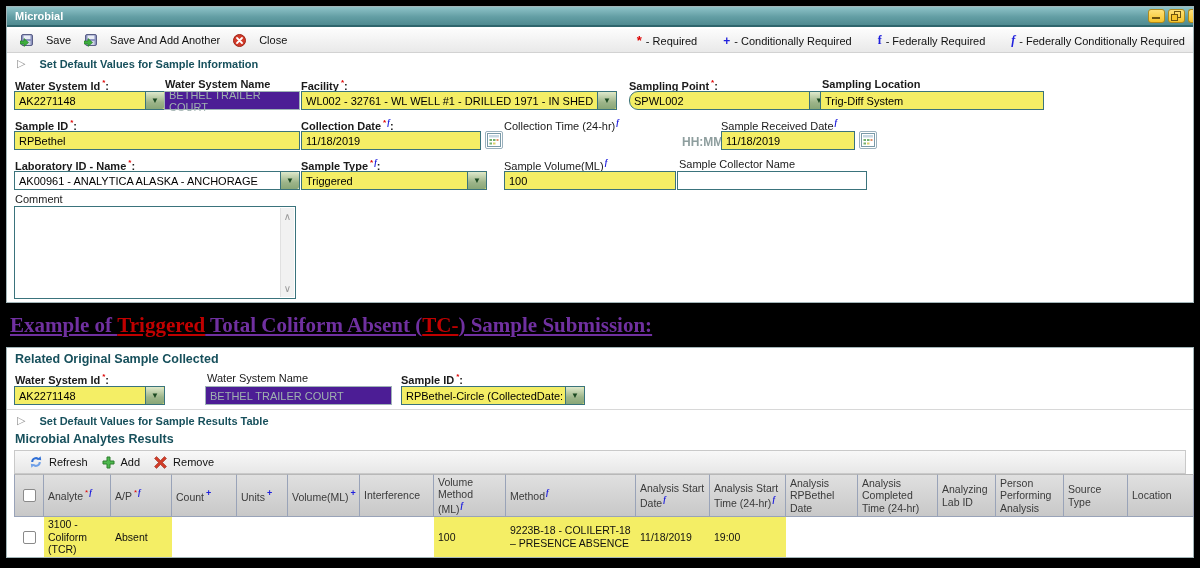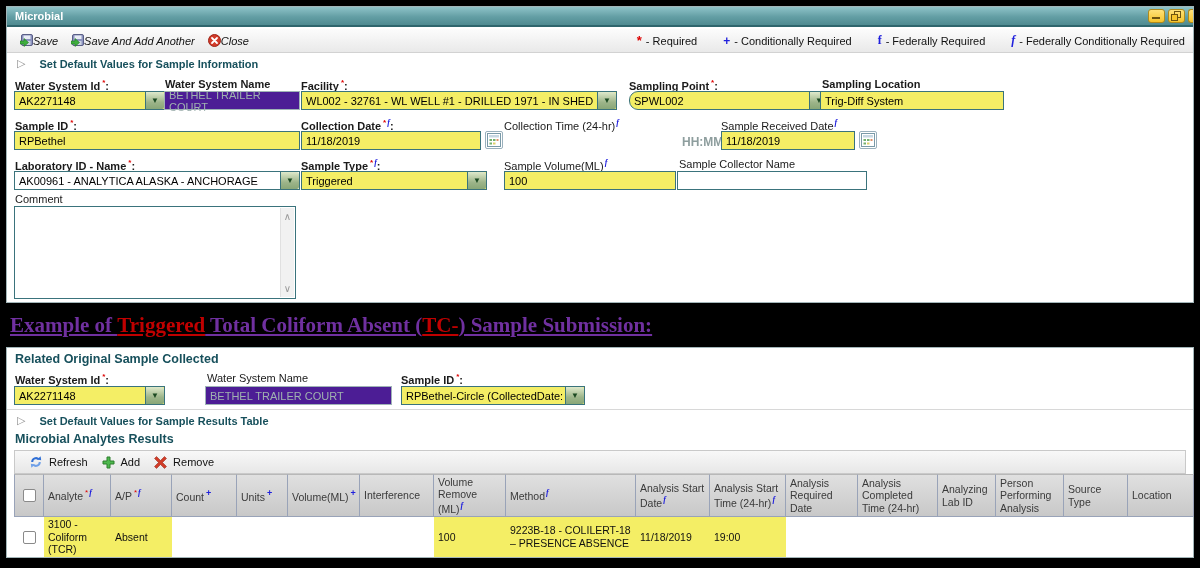--- a/index.html
+++ b/index.html
@@ -17,21 +17,21 @@
   .title { color:#fff; font-weight:bold; font-size:11px; padding-left:8px; }
   .win-controls { margin-left:auto; display:flex; gap:3px; align-items:center; padding-right:0; }
   .win-btn { width:17px; height:14px; background:linear-gradient(#ffe27a,#f5c42c); border:1px solid #b08a1c; border-radius:3px; position:relative; }
   .win-btn.min::after { content:""; position:absolute; left:3px; bottom:3px; width:8px; height:2px; background:#6e5410; }
   .win-btn.sliver { width:5px; border-radius:3px 0 0 3px; border-right:none; }
 
   
   .toolbar { position:absolute; left:0; top:22px; right:0; height:24px;
     background:linear-gradient(#fcfcfc,#e9e9e9); border-bottom:1px solid #d2d2d2;
     display:flex; align-items:center; font-size:11px; color:#111; }
-  .tbtn { display:flex; align-items:center; gap:0; margin-left:13px; cursor:default;font-style:italic; }
+  .tbtn { display:flex; align-items:flex-start; gap:13px; margin-left:13px; cursor:default; }
   .legend { margin-left:auto; display:flex; gap:26px; padding-right:8px; align-items:center; white-space:nowrap; }
   .leg-item { display:flex; gap:4px; align-items:center; }
   .sym-star { color:#dd0000; font-weight:bold; font-size:13px; }
   .sym-plus { color:#2020dd; font-weight:bold; font-size:12px; }
   .sym-f  { color:#2020dd; font-weight:bold; font-family:"Liberation Serif",serif; font-size:12px; }
   .sym-fi { color:#2020dd; font-weight:bold; font-style:italic; font-family:"Liberation Serif",serif; font-size:12px; }
 
   
   .setdef { position:absolute; display:flex; align-items:center; gap:14px;
     font-size:11px; font-weight:bold; color:#17505c; }
@@ -183,21 +183,21 @@
     <span class="dd">▼</span>
   </div>
 
   <div class="lbl" style="left:622px; top:71px;"><span>Sampling Point</span><sup class="st">*</sup><span>:</span></div>
   <div class="fld yellow combo" style="left:622px; top:84px; width:200px;border-radius:9px;">
     <span class="val">SPWL002</span>
     <span class="dd">▼</span>
   </div>
 
   <div class="lbl" style="left:815px; top:71px;"><span>Sampling Location</span></div>
-  <input class="fld yellow" style="left: 813px; top: 84px; width: 184px;" readonly="" value="Trig-Diff System">
+  <input class="fld yellow" style="left: 813px; top: 84px; width: 224px;" readonly="" value="Trig-Diff System">
 
   <div class="lbl" style="left:8px; top:111px;"><span>Sample ID</span><sup class="st">*</sup><span>:</span></div>
   <input class="fld yellow" style="left: 7px; top: 124px; width: 286px;" readonly="" value="RPBethel">
 
   <div class="lbl" style="left:294px; top:111px;"><span>Collection Date</span><sup class="st">*</sup><sup class="fd">f</sup><span>:</span></div>
   <input class="fld yellow" style="left: 294px; top: 124px; width: 180px;" readonly="" value="11/18/2019">
   <div class="cal" style="left:478px; top:124px;">
     <svg width="14" height="14">
       <rect x="0.5" y="0.5" width="13" height="13" fill="#fff" stroke="#7a9aa8"></rect>
       <rect x="2" y="2" width="10" height="2.5" fill="#c7d7e2"></rect>
@@ -326,33 +326,33 @@
       <div class="th c4">
           <span><span>Units</span><sup class="plus">+</sup></span>
         </div>
       <div class="th c5">
           <span><span>Volume(ML)</span><sup class="plus">+</sup></span>
         </div>
       <div class="th c6">
           <span>Interference</span>
         </div>
       <div class="th c7">
-          <span><span>Volume Remove (ML)</span><sup class="fd">f</sup></span>
+          <span><span>Volume Method (ML)</span><sup class="fd">f</sup></span>
         </div>
       <div class="th c8">
           <span><span>Method</span><sup class="fd">f</sup></span>
         </div>
       <div class="th c9">
           <span><span>Analysis Start Date</span><sup class="fd">f</sup></span>
         </div>
       <div class="th c10">
           <span><span>Analysis Start Time (24-hr)</span><sup class="fd">f</sup></span>
         </div>
       <div class="th c11">
-          <span>Analysis Required Date</span>
+          <span>Analysis RPBethel Date</span>
         </div>
       <div class="th c12">
           <span>Analysis Completed Time (24-hr)</span>
         </div>
       <div class="th c13">
           <span>Analyzing Lab ID</span>
         </div>
       <div class="th c14">
           <span>Person Performing Analysis</span>
         </div>

